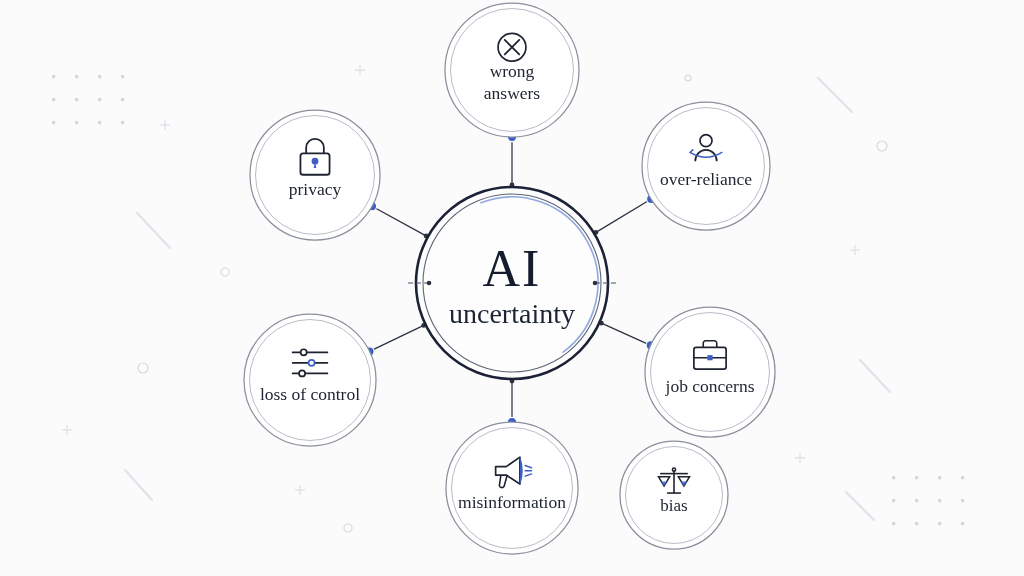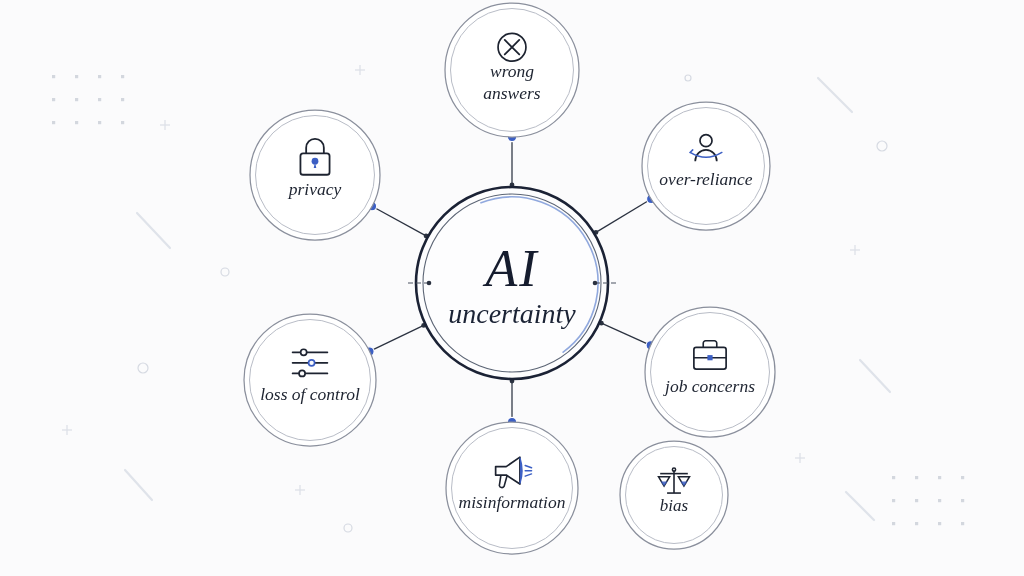--- a/index.html
+++ b/index.html
@@ -1,21 +1,21 @@
 <!DOCTYPE html>
 <html><head>
 <meta charset="utf-8">
 <style>
   html,body{margin:0;padding:0;}
   body{
     width:1024px;height:576px;overflow:hidden;
     background:#fbfbfc;
     font-family:"Liberation Serif", serif;
   }
-  #stage{position:relative;width:932px;height:576px;font-style:italic;}
+  #stage{position:relative;width:932px;height:576px;}
   #stage svg{position:absolute;top:0;left:0;}
   .node-label{
     font-family:"Liberation Serif", serif;
     fill:#1d2330;
     text-anchor:middle;
   }
   .hub-title{
     font-family:"Liberation Serif", serif;
     fill:#151c2e;
     text-anchor:middle;

